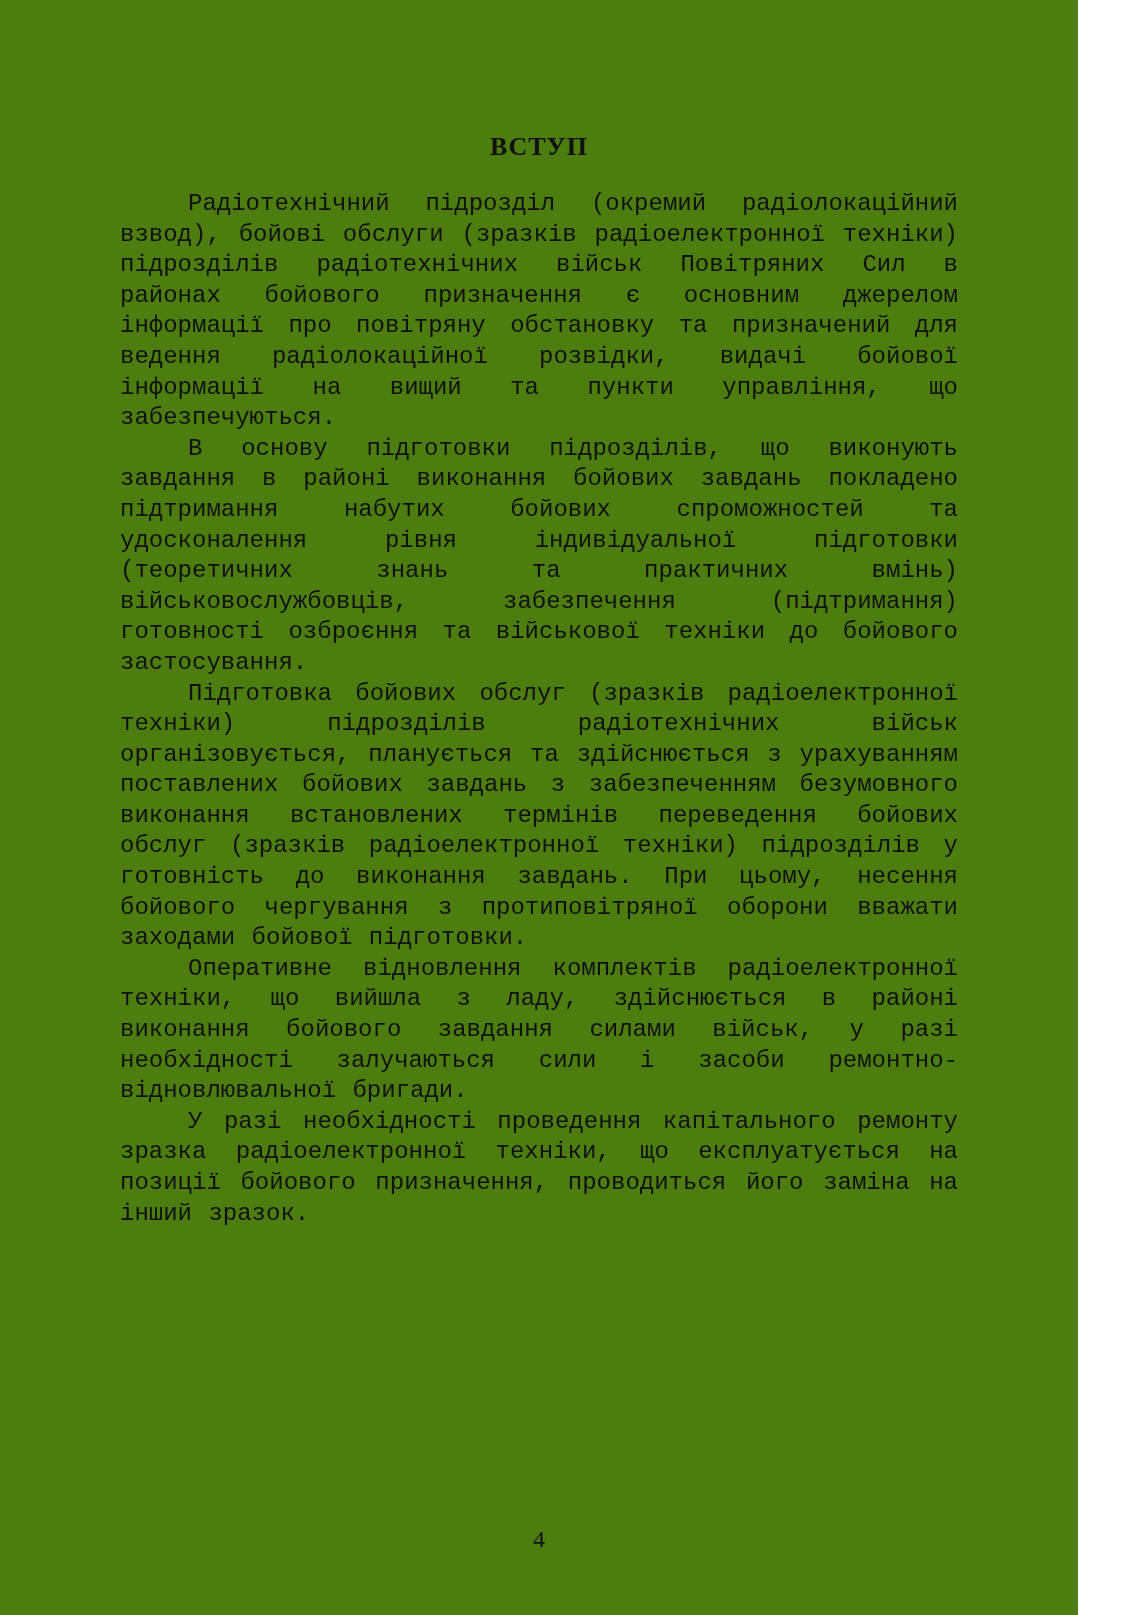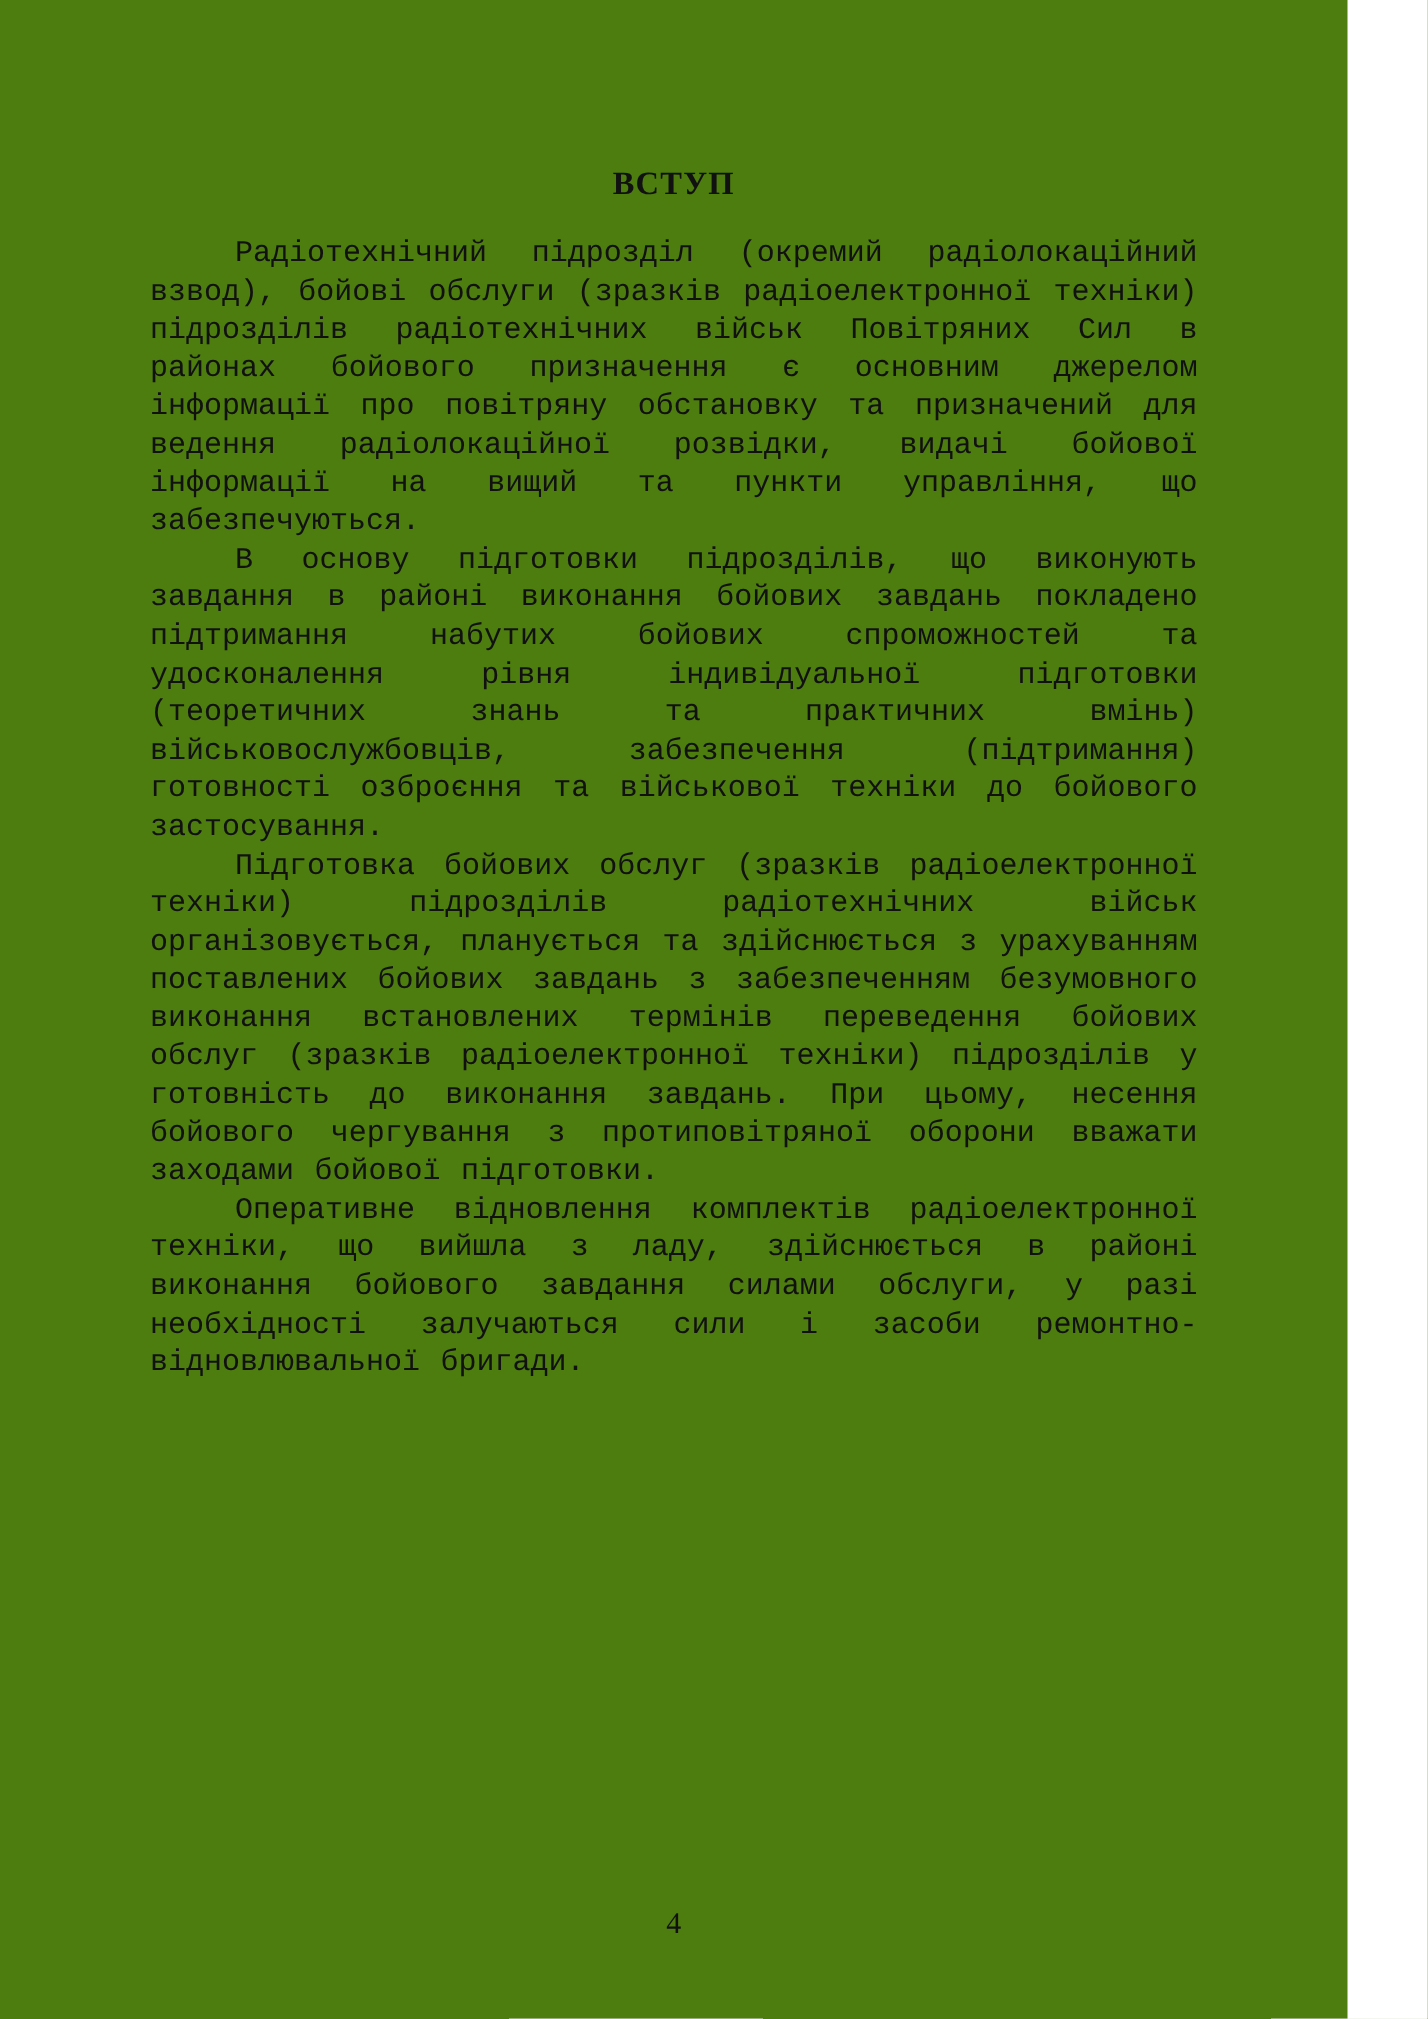--- a/index.html
+++ b/index.html
@@ -57,18 +57,19 @@
 <body>
 
 <div class="page">
 
   <h1 class="doc-title">ВСТУП</h1>
 
   <div class="doc-body">
     <p>Радіотехнічний підрозділ (окремий радіолокаційний взвод), бойові обслуги (зразків радіоелектронної техніки) підрозділів радіотехнічних військ Повітряних Сил в районах бойового призначення є основним джерелом інформації про повітряну обстановку та призначений для ведення радіолокаційної розвідки, видачі бойової інформації на вищий та пункти управління, що забезпечуються.</p>
     <p>В основу підготовки підрозділів, що виконують завдання в районі виконання бойових завдань покладено підтримання набутих бойових спроможностей та удосконалення рівня індивідуальної підготовки (теоретичних знань та практичних вмінь) військовослужбовців, забезпечення (підтримання) готовності озброєння та військової техніки до бойового застосування.</p>
     <p>Підготовка бойових обслуг (зразків радіоелектронної техніки) підрозділів радіотехнічних військ організовується, планується та здійснюється з урахуванням поставлених бойових завдань з забезпеченням безумовного виконання встановлених термінів переведення бойових обслуг (зразків радіоелектронної техніки) підрозділів у готовність до виконання завдань. При цьому, несення бойового чергування з протиповітряної оборони вважати заходами бойової підготовки.</p>
-    <p>Оперативне відновлення комплектів радіоелектронної техніки, що вийшла з ладу, здійснюється в районі виконання бойового завдання силами обслуги, у разі необхідності залучаються сили і засоби ремонтно-відновлювальної бригади.</p>
+    <p>Оперативне відновлення комплектів радіоелектронної техніки, що вийшла з ладу, здійснюється в районі виконання бойового завдання силами військ, у разі необхідності залучаються сили і засоби ремонтно-відновлювальної бригади.</p>
+    <p>У разі необхідності проведення капітального ремонту зразка радіоелектронної техніки, що експлуатується на позиції бойового призначення, проводиться його заміна на інший зразок.</p>
   </div>
 
   <div class="page-number">4</div>
 
 </div>
 
 </body></html>

